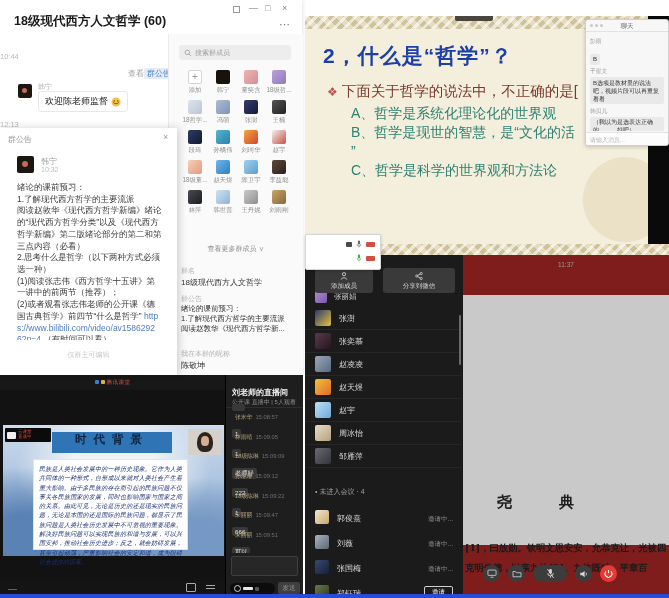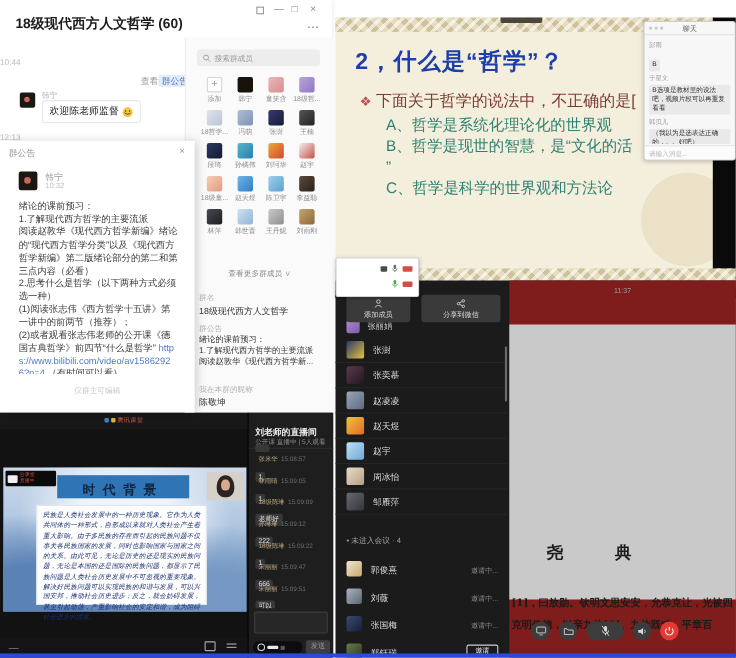--- a/index.html
+++ b/index.html
@@ -120,21 +120,21 @@
   .pc1{left:264px;width:5px;height:5px;border:1px solid #9a9a9a;top:5px;}
   .pc2{left:275px;} .pc3{left:285px;} .pc4{left:294px;}
   .video-slide{left:3px;top:50px;width:221px;height:131px;
     background:radial-gradient(ellipse at 12% 88%, #5b82b5 0 16%, transparent 45%),
                radial-gradient(ellipse at 88% 92%, #7598c4 0 14%, transparent 40%),
                radial-gradient(ellipse at 50% 35%, #eef3f8 0 28%, transparent 62%),
                linear-gradient(180deg,#cddbec 0%, #abc3df 45%, #7f9ec6 100%);}
   .plaque{left:2px;top:3px;width:46px;height:14px;background:#0b0b0b;border-radius:1px;display:flex;align-items:center;gap:2px;padding:0 2px;box-sizing:border-box;}
   .plaque .scr{width:9px;height:7px;background:#f0f0f0;border-radius:1px;}
   .plaque .wm{font-size:4.5px;color:#d5493a;line-height:1.1;}
-  .banner{left:49px;top:7px;width:120px;height:21px;background:#2f74b5;display:flex;align-items:flex-end;justify-content:center;}
+  .banner{left:49px;top:7px;width:120px;height:21px;background:#2f74b5;display:flex;align-items:flex-start;justify-content:center;}
   .banner span{font-size:11.5px;font-weight:bold;color:#10233f;letter-spacing:7px;font-family:"DejaVu Serif",serif;}
   .cam{left:185px;top:4px;width:34px;height:26px;background:#d6d0ca;overflow:hidden;}
   .cam .hair{position:absolute;left:9px;top:3px;width:16px;height:20px;background:#2b2420;border-radius:50% 50% 40% 40%;}
   .cam .face{position:absolute;left:13px;top:7px;width:8px;height:10px;background:#d9ab90;border-radius:45%;}
   .txtbox{left:30px;top:34px;width:155px;height:91px;background:#fdfdfd;border:1px solid #dde4ee;padding:4px 5px;box-sizing:border-box;}
   .txtbox div{font-family:"DejaVu Serif",serif;font-style:italic;font-size:6px;line-height:1.55;color:#1b2f73;text-align:justify;}
   .pl-bottom{left:0;top:205px;width:225px;height:18px;background:#141414;}
   .pl-dash{left:8px;top:209px;font-size:9px;color:#8a8a8a;}
   .boxicon{left:186px;top:208px;width:8px;height:7px;border:1px solid #aaa;border-radius:1px;}
   .listicon{left:206px;top:208px;width:9px;height:7px;}

